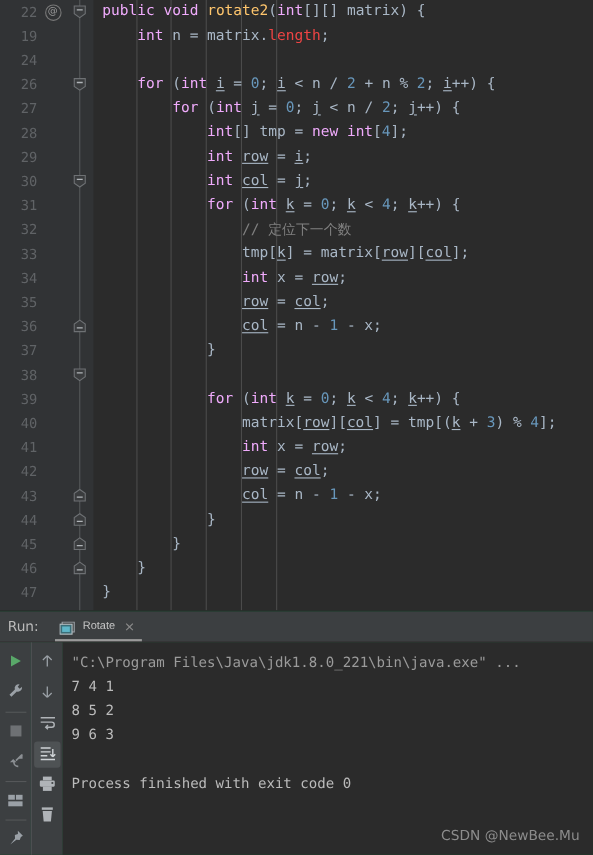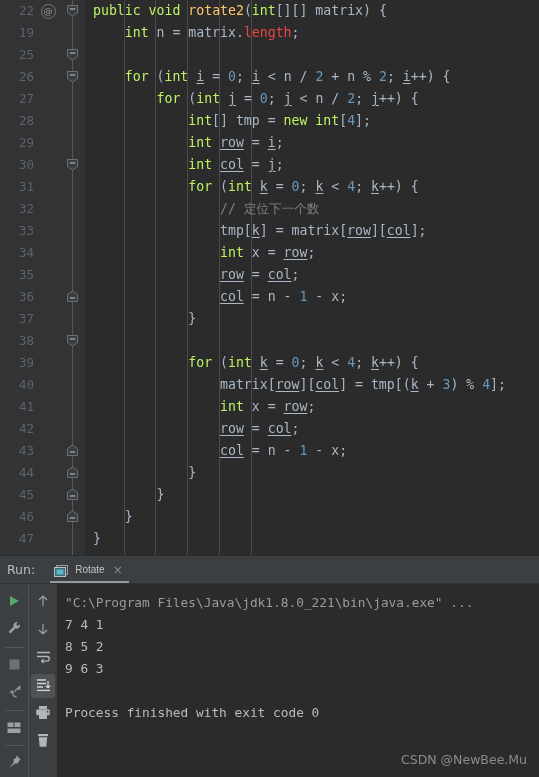--- a/index.html
+++ b/index.html
@@ -100,21 +100,21 @@
   .cline {
     height: 22px;
     line-height: 22px;
     white-space: pre;
     font-size: 13.2px;
     font-family: "DejaVu Sans Mono", monospace;
     color: #a9b7c6;
     padding-left: 8px;
     letter-spacing: 0px;
   }
-  .kw  { color: #bef264; }
+  .kw  { color: #f0abfc; }
   .mth { color: #ffc66d; }
   .num { color: #6897bb; }
   .cmt { color: #808080; }
   .fld { color: #ef4444; }
   .pln { color: #a9b7c6; }
   .u   { text-decoration: underline; text-underline-offset: 2px; }
   .cn  { font-family: "DejaVu Sans", sans-serif; font-size: 12.6px; }
 
   
   .runwin {
@@ -237,27 +237,21 @@
               <svg width="13" height="13" viewBox="0 0 13 13">
                 <path d="M1.5 1.5h10v7l-5 3.5-5-3.5z" fill="#3a3c3e" stroke="#6e7174" stroke-width="1"></path>
                 <path d="M3.8 5h5.4" stroke="#b0b4b8" stroke-width="1.2"></path>
               </svg>
             </span>
           </div>
           <div class="grow">
             <span class="lnum">19</span>
           </div>
           <div class="grow">
-            <span class="lnum">25</span>
-            <span class="fold">
-              <svg width="13" height="13" viewBox="0 0 13 13">
-                <path d="M1.5 1.5h10v7l-5 3.5-5-3.5z" fill="#3a3c3e" stroke="#6e7174" stroke-width="1"></path>
-                <path d="M3.8 5h5.4" stroke="#b0b4b8" stroke-width="1.2"></path>
-              </svg>
-            </span>
+            <span class="lnum">24</span>
           </div>
           <div class="grow">
             <span class="lnum">26</span>
             <span class="fold">
               <svg width="13" height="13" viewBox="0 0 13 13">
                 <path d="M1.5 1.5h10v7l-5 3.5-5-3.5z" fill="#3a3c3e" stroke="#6e7174" stroke-width="1"></path>
                 <path d="M3.8 5h5.4" stroke="#b0b4b8" stroke-width="1.2"></path>
               </svg>
             </span>
           </div>

